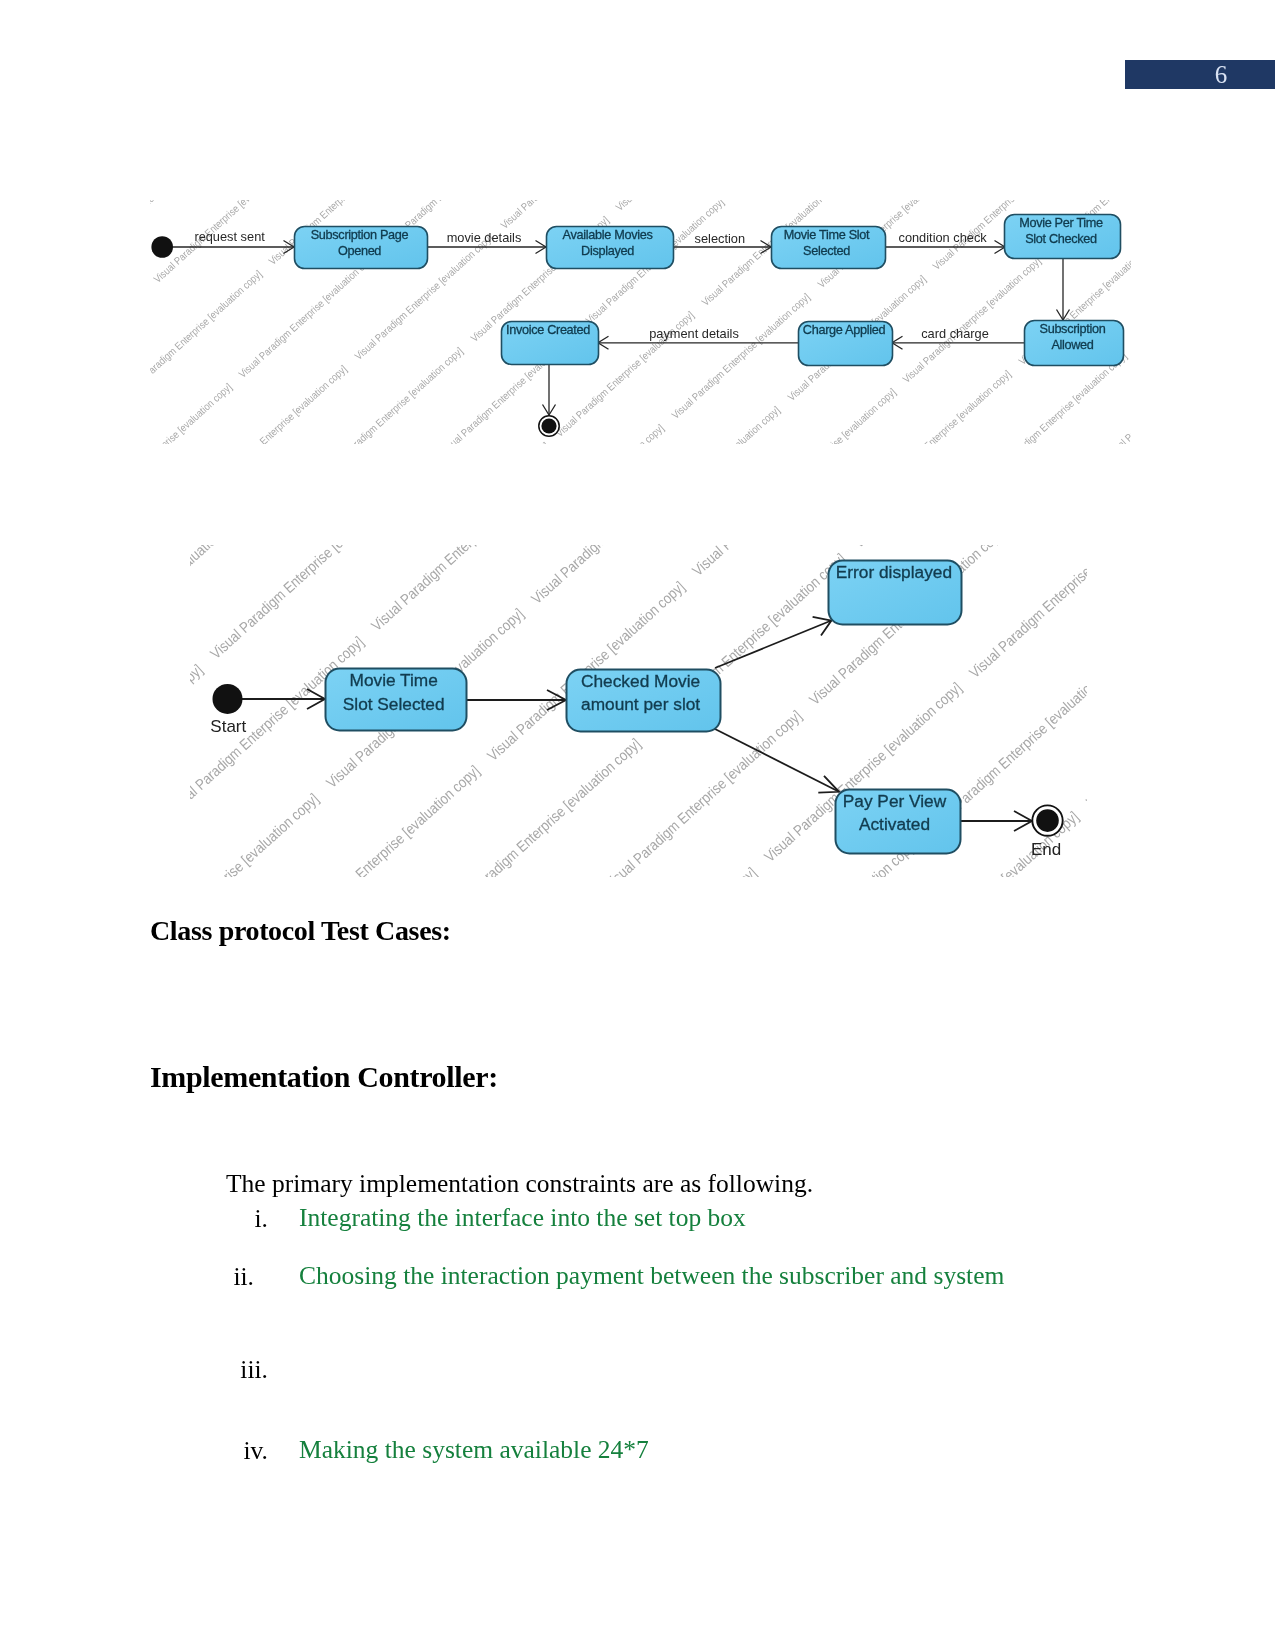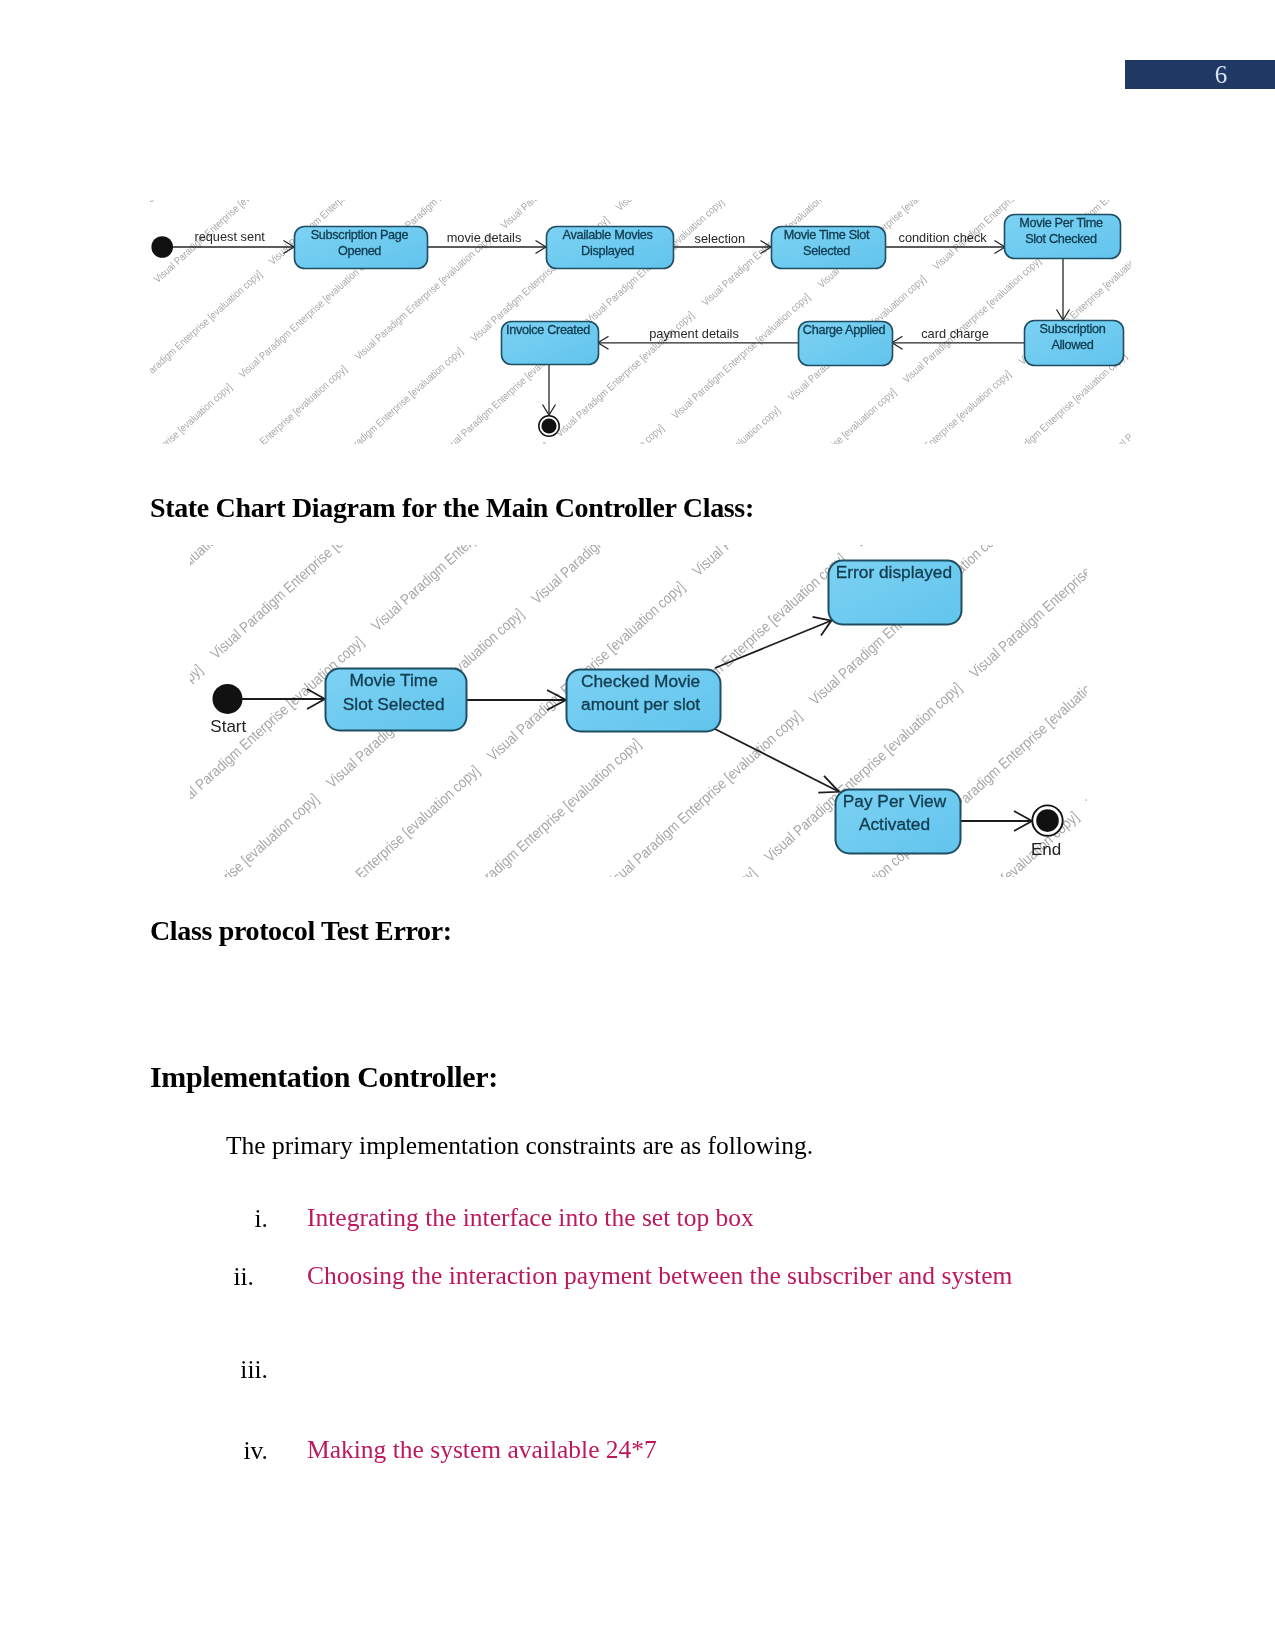--- a/index.html
+++ b/index.html
@@ -58,50 +58,49 @@
   .wm {
     position:absolute; white-space:nowrap;
     font-family:"Liberation Sans", sans-serif;
     color:#a9a9a9; font-size:10.5px; letter-spacing:0px;
     transform-origin: 0 100%;
     transform: rotate(-42deg) scaleX(0.87);
   }
 
   
   .li-num { position:absolute; color:#000; text-align:right; }
-  .li-txt { position:absolute; color:#be185d;margin-left:8px; }
+  .li-txt { position:absolute; color:#15803d; }
 
   h2.sec { font-size:28px; letter-spacing:-0.35px; }
   #h1 { left:150px; top:146px; }
   #h2 { left:150px; top:492px; }
   #h3 { left:150px; top:915px; }
   #h4 { left:150px; top:1060px; font-size:30px; letter-spacing:-0.35px; }
 
-  .para { font-size:25.5px; line-height:38px; }
+  .para { font-size:25.5px; line-height:38px;margin-top:38px; }
   #p1 { left:226px; top:1127px; }
 
   .li-num { font-size:25.5px; width:40px; line-height:1; }
   .li-txt { font-size:25.5px; line-height:58px; }
   #n1 { left:228px; top:1206px; } #t1 { left:299px; top:1189px; }
   #n2 { left:214px; top:1264px; } #t2 { left:299px; top:1247px; }
   #n3 { left:228px; top:1357px; } #t3 { left:299px; top:1306px; width:825px; text-align:justify; line-height:56px; }
   #n4 { left:228px; top:1438px; } #t4 { left:299px; top:1421px; }
 
 </style>
 </head>
 <body>
 
 <div class="page">
 
   <div class="pagenum-box">
     <div class="num">6</div>
   </div>
 
-  <h2 class="sec" id="h2">State Chart Diagram for the Main Controller Class:</h2>
-  <h2 class="sec" id="h3">Class protocol Test Error:</h2>
+  <h2 class="sec" id="h3">Class protocol Test Cases:</h2>
   <h2 class="sec" id="h4">Implementation Controller:</h2>
 
   <div class="para" id="p1">The primary implementation constraints are as following.</div>
 
   <div class="li-num" id="n1">i.</div>
   <div class="li-txt" id="t1">Integrating the interface into the set top box</div>
   <div class="li-num" id="n2">ii.</div>
   <div class="li-txt" id="t2">Choosing the interaction payment between the subscriber and system</div>
   <div class="li-num" id="n3">iii.</div>
   <div class="li-num" id="n4">iv.</div>

